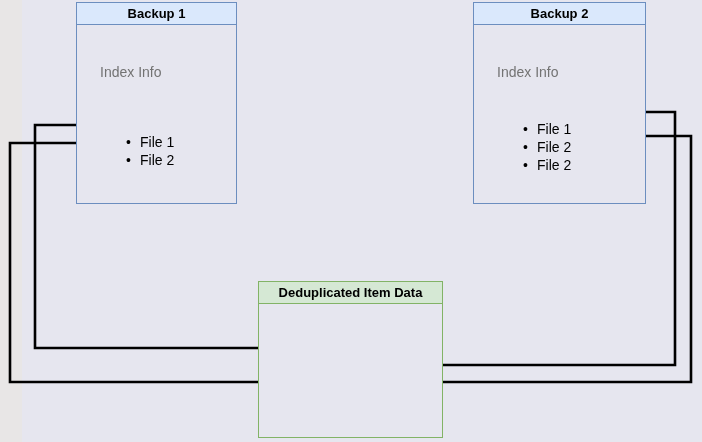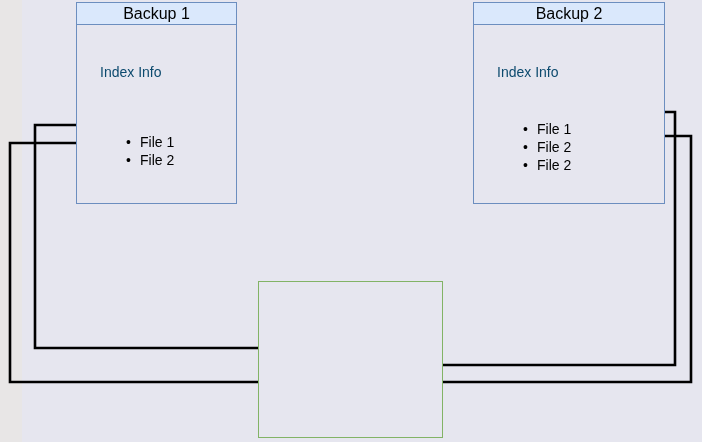--- a/index.html
+++ b/index.html
@@ -39,39 +39,39 @@
     background: #e6e6ef;
   }
   .node.green {
     border-color: #82b366;
   }
   .node-header {
     box-sizing: border-box;
     height: 22px;
     line-height: 21px;
     text-align: center;
-    font-size: 16px;
-    font-weight: normal;
+    font-size: 13px;
+    font-weight: bold;
     color: #000;
     background: #dae8fc;
     border-bottom: 1px solid #6c8ebf;
   }
   .node.green .node-header {
     background: #d5e8d4;
     border-bottom-color: #82b366;
   }
   .node-body {
     position: relative;
     height: calc(100% - 22px);
   }
 
   .index-label {
     position: absolute;
     font-size: 14px;
-    color: #0c4a6e;
+    color: #737373;
     white-space: nowrap;
   }
   .file-list {
     position: absolute;
     margin: 0;
     padding: 0;
     list-style: none;
   }
   .file-list li {
     position: relative;
@@ -123,28 +123,29 @@
     <div class="node-header">Backup 1</div>
     <div class="node-body">
       <div class="index-label" style="left:23px; top:39px;">Index Info</div>
       <ul class="file-list" style="left:49px; top:108px;">
         <li>File 1</li>
         <li>File 2</li>
       </ul>
     </div>
   </div>
 
-  <div class="node" style="left:473px; top:2px; width:192px; height:202px;">
+  <div class="node" style="left:473px; top:2px; width:173px; height:202px;">
     <div class="node-header">Backup 2</div>
     <div class="node-body">
       <div class="index-label" style="left:23px; top:39px;">Index Info</div>
       <ul class="file-list" style="left:49px; top:95px;">
         <li>File 1</li>
         <li>File 2</li>
         <li>File 2</li>
       </ul>
     </div>
   </div>
 
   <div class="node green" style="left:258px; top:281px; width:185px; height:157px;">
+    <div class="node-header">Deduplicated Item Data</div>
   </div>
 
 </div>
 
 </body></html>

